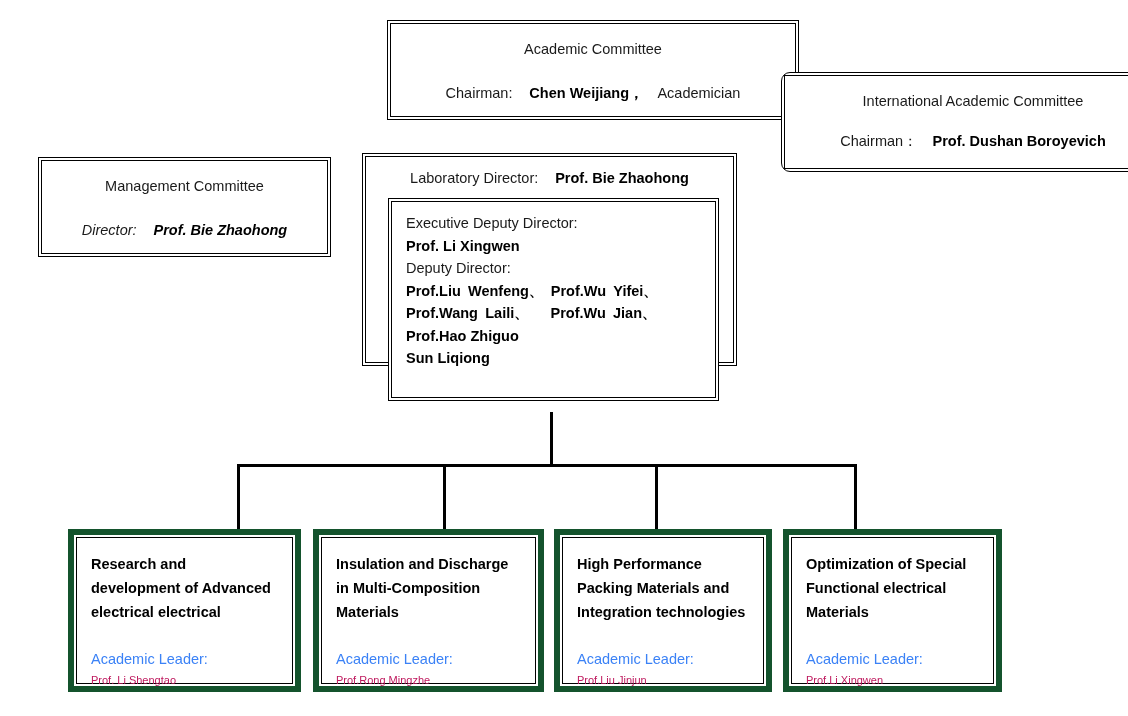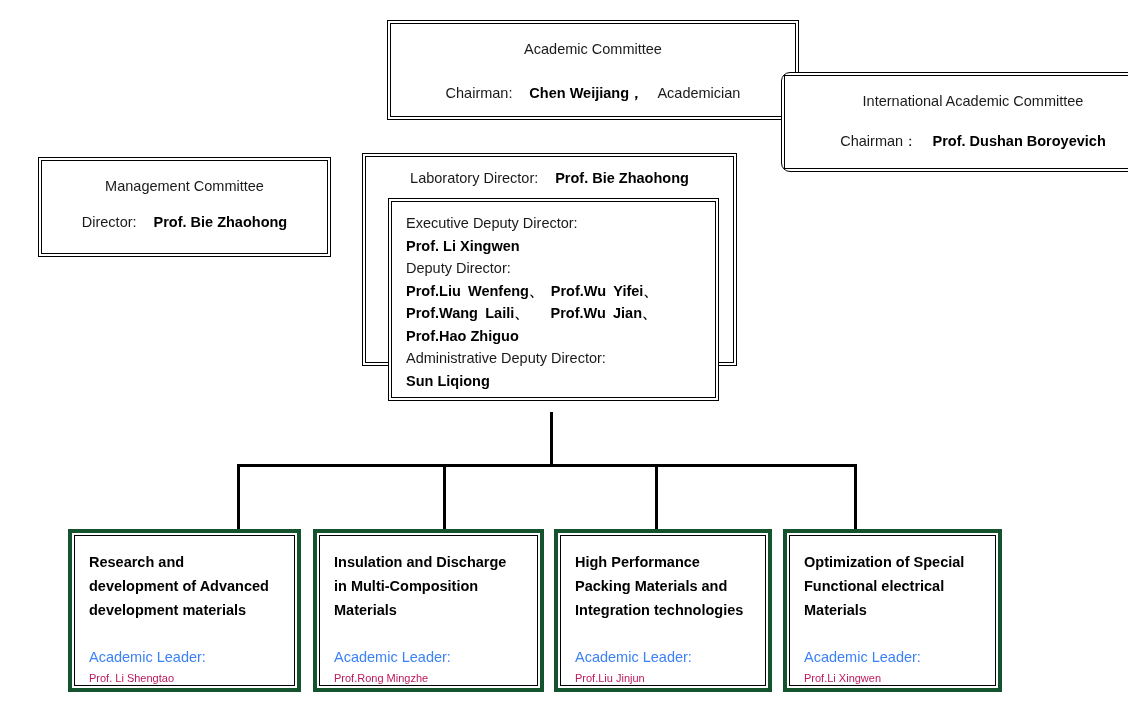--- a/index.html
+++ b/index.html
@@ -72,21 +72,21 @@
   #intl-committee-box {
     left: 781px; top: 72px; width: 384px; height: 100px; border-radius: 9px;
   }
   #intl-committee-box .title { margin-top: 17px; }
   #intl-committee-box .person { margin-top: 23px; }
 
   #management-committee-box {
     left: 38px; top: 157px; width: 293px; height: 100px;
   }
   #management-committee-box .title { margin-top: 17px; }
-  #management-committee-box .person { margin-top: 19px; }
+  #management-committee-box .person { margin-top: 27px; font-style: italic; }
 
   
   #lab-director-box {
     left: 362px; top: 153px; width: 375px; height: 213px;
   }
   #lab-head-line {
     text-align: center;
     margin-top: 12px;
     white-space: nowrap;
   }
@@ -113,21 +113,21 @@
   }
   .detail-line.lbl { font-size: 14.5px; }
   .detail-line.val { font-size: 14.5px; }
 
   
   .research-box {
     position: absolute;
     top: 529px;
     height: 163px;
     box-sizing: border-box;
-    border: 4px solid #14532d;
+    border: 6px solid #14532d;
     padding: 2px;
     background: #ffffff;
   }
   .research-box > .inner {
     border: 1.5px solid #000000;
     padding: 14px 10px 0 14px;
     box-sizing: border-box;
     width: 100%; height: 100%;
     background: #ffffff;
   }
@@ -222,41 +222,40 @@
 
       <div id="lab-detail-box">
         <div class="inner2" id="lab-detail-list">
 
         <div class="detail-line lbl">Executive Deputy Director:</div>
             <div class="detail-line val">Prof. Li Xingwen</div>
             <div class="detail-line lbl">Deputy Director:</div>
             <div class="detail-line val">Prof.Liu Wenfeng、 Prof.Wu Yifei、</div>
             <div class="detail-line val">Prof.Wang Laili、  Prof.Wu Jian、</div>
             <div class="detail-line val">Prof.Hao Zhiguo</div>
-            <div class="detail-line lbl">Administrative Deputy Director:</div>
             <div class="detail-line val">Sun Liqiong</div>
           </div>
       </div>
 
     </div>
   </div>
 
   <div class="conn conn-v" id="trunk-v"></div>
   <div class="conn conn-h" id="bus-h"></div>
   <div class="conn conn-v" id="drop-0"></div>
   <div class="conn conn-v" id="drop-1"></div>
   <div class="conn conn-v" id="drop-2"></div>
   <div class="conn conn-v" id="drop-3"></div>
 
   <div class="research-box" id="research-box-0">
     <div class="inner">
       <div class="research-title">
           <div>Research and</div>
           <div>development of Advanced</div>
-          <div>development materials</div>
+          <div>electrical electrical</div>
         </div>
       <div class="research-leader-label">Academic Leader:</div>
       <div class="research-leader-name">Prof. Li Shengtao</div>
     </div>
   </div>
 
   <div class="research-box" id="research-box-1">
     <div class="inner">
       <div class="research-title">
           <div>Insulation and Discharge</div>

